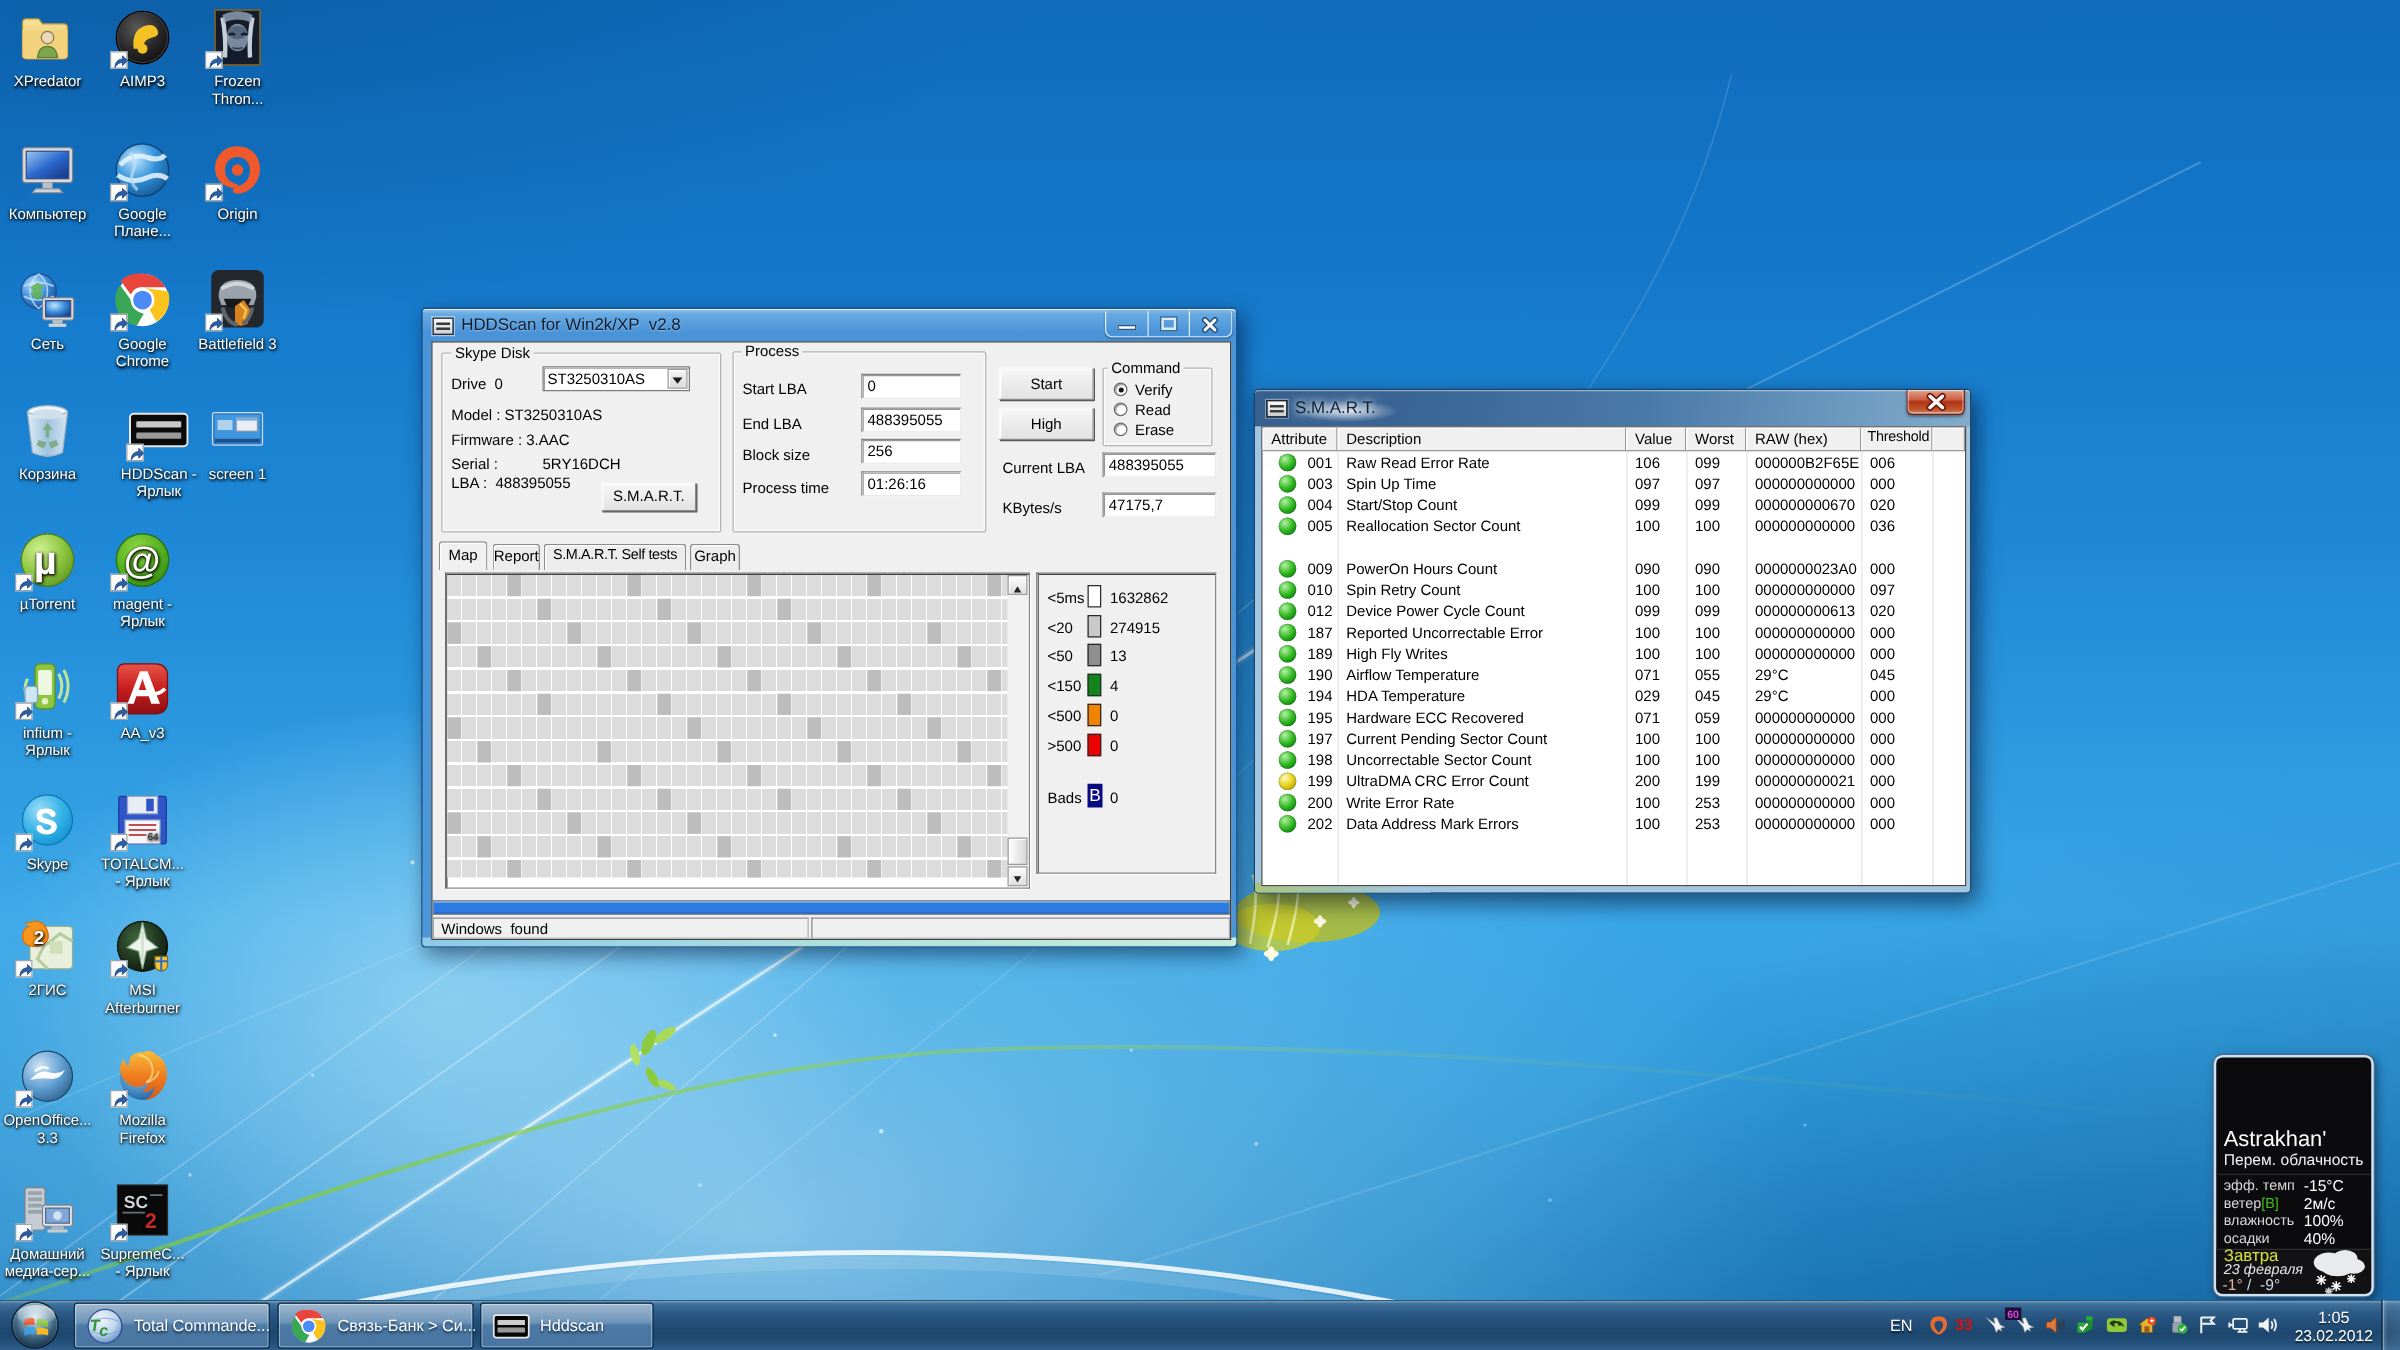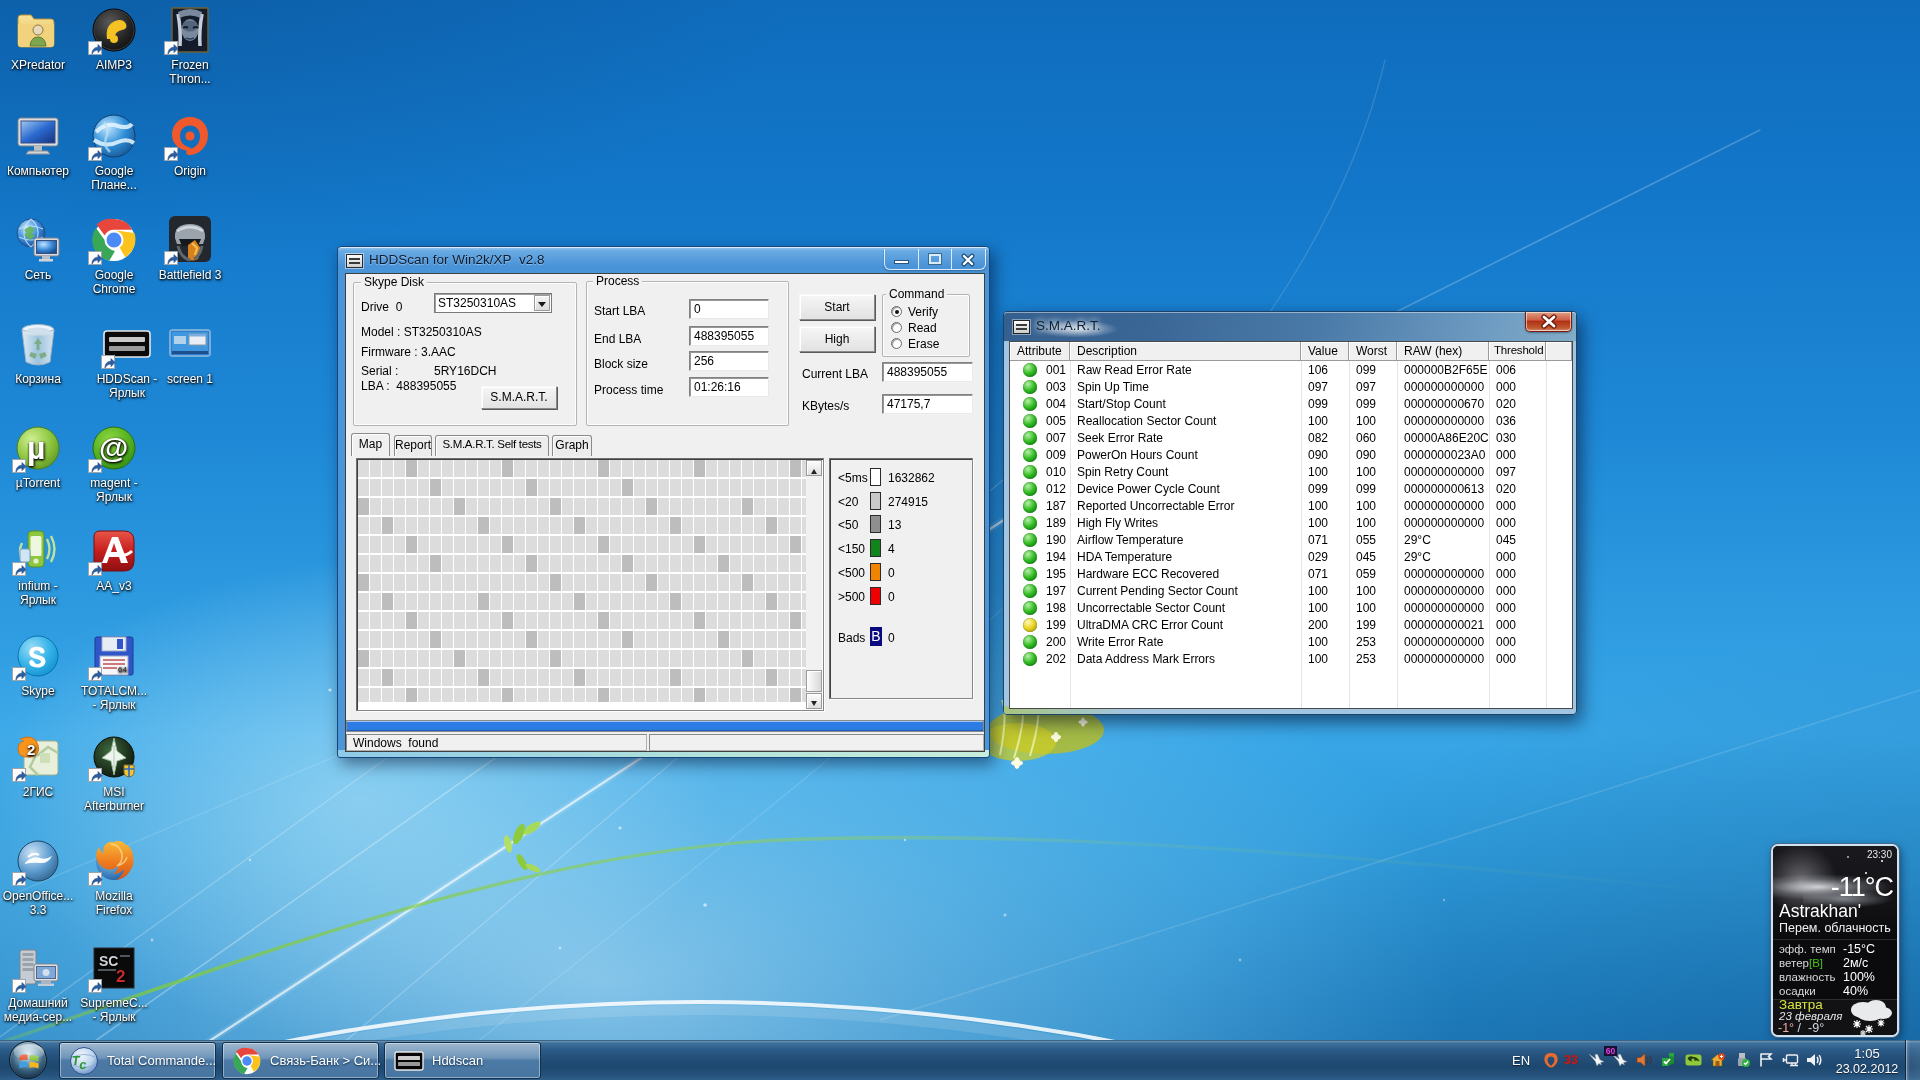--- a/index.html
+++ b/index.html
@@ -779,29 +779,20 @@
 </div>
 <div class="abs" style="left:0;top:70px;width:562px;height:17px">
 <div class="abs" style="left:13px;top:1.5px;width:14px;height:14px;border-radius:50%;background:radial-gradient(circle at 35% 30%,#b6f0a8,#33bb22 48%,#0c7c10 85%);box-shadow:inset 0 0 1px #05500a"></div>
 <span class="abs" style="left:36px;top:2px">005</span>
 <span class="abs" style="left:67px;top:2px">Reallocation Sector Count</span>
 <span class="abs" style="left:298px;top:2px">100</span>
 <span class="abs" style="left:346px;top:2px">100</span>
 <span class="abs" style="left:394px;top:2px">000000000000</span>
 <span class="abs" style="left:486px;top:2px">036</span>
 </div>
-<div class="abs" style="left:0;top:87px;width:562px;height:17px">
-<div class="abs" style="left:13px;top:1.5px;width:14px;height:14px;border-radius:50%;background:radial-gradient(circle at 35% 30%,#b6f0a8,#33bb22 48%,#0c7c10 85%);box-shadow:inset 0 0 1px #05500a"></div>
-<span class="abs" style="left:36px;top:2px">007</span>
-<span class="abs" style="left:67px;top:2px">Seek Error Rate</span>
-<span class="abs" style="left:298px;top:2px">082</span>
-<span class="abs" style="left:346px;top:2px">060</span>
-<span class="abs" style="left:394px;top:2px">00000A86E20C</span>
-<span class="abs" style="left:486px;top:2px">030</span>
-</div>
 <div class="abs" style="left:0;top:104px;width:562px;height:17px">
 <div class="abs" style="left:13px;top:1.5px;width:14px;height:14px;border-radius:50%;background:radial-gradient(circle at 35% 30%,#b6f0a8,#33bb22 48%,#0c7c10 85%);box-shadow:inset 0 0 1px #05500a"></div>
 <span class="abs" style="left:36px;top:2px">009</span>
 <span class="abs" style="left:67px;top:2px">PowerOn Hours Count</span>
 <span class="abs" style="left:298px;top:2px">090</span>
 <span class="abs" style="left:346px;top:2px">090</span>
 <span class="abs" style="left:394px;top:2px">0000000023A0</span>
 <span class="abs" style="left:486px;top:2px">000</span>
 </div>
 <div class="abs" style="left:0;top:121px;width:562px;height:17px">
@@ -910,29 +901,20 @@
 <span class="abs" style="left:298px;top:2px">100</span>
 <span class="abs" style="left:346px;top:2px">253</span>
 <span class="abs" style="left:394px;top:2px">000000000000</span>
 <span class="abs" style="left:486px;top:2px">000</span>
 </div>
 </div>
   </div>
 
 <div class="abs" style="left:1771px;top:844px;width:128px;height:193px;border-radius:7px;background:#cfe2f2;box-shadow:0 0 0 1px #49688a,2px 3px 8px rgba(0,10,30,.5);padding:2px">
  <div class="abs" style="left:2px;top:2px;width:124px;height:189px;border-radius:5px;background:#0b0b0d;overflow:hidden">
-  <div class="abs" style="left:0;top:0;width:124px;height:92px;background:radial-gradient(circle 36px at 28px 34px,#6a6a6e 0,#3a3a3e 55%,rgba(20,20,24,0) 100%),linear-gradient(180deg,#1a1a1e 0,#131316 60%,#0b0b0d 100%)">
-   <div class="abs" style="left:-10px;top:28px;width:150px;height:26px;background:radial-gradient(ellipse 75px 13px at 55px 13px,rgba(235,235,240,.85),rgba(160,165,175,.35) 60%,rgba(120,125,135,0) 100%)"></div>
-   <div class="abs" style="left:30px;top:44px;width:94px;height:18px;background:radial-gradient(ellipse 50px 9px at 40px 9px,rgba(200,205,215,.6),rgba(140,150,160,0) 100%)"></div>
-   <div class="abs" style="right:5px;top:3px;font-size:10px;color:#e8e8ea">23:30</div>
-   <div class="abs" style="right:4px;top:26px;font-size:27px;font-weight:400;color:#fff;letter-spacing:-1px">-11°C</div>
-   <i class="abs" style="left:92px;top:26px;width:2px;height:2px;background:#fff;border-radius:50%"></i>
-   <i class="abs" style="left:108px;top:14px;width:2px;height:2px;background:#fff;border-radius:50%"></i>
-   <i class="abs" style="left:74px;top:10px;width:2px;height:2px;background:#fff;border-radius:50%;opacity:.7"></i>
-  </div>
   <div class="abs" style="left:6px;top:55px;font-size:17.5px;color:#fff">Astrakhan'</div>
   <div class="abs" style="left:6px;top:75px;font-size:12.5px;color:#f2f2f4">Перем. облачность</div>
   <div class="abs" style="left:0;top:93px;width:124px;height:1px;background:#2a2a2e"></div>
   <div class="abs" style="left:6px;top:96px;font-size:11.5px;color:#d8d8da;line-height:14px">эфф. темп<br>ветер<span style="color:#44c018">[В]</span><br>влажность<br>осадки</div>
   <div class="abs" style="left:70px;top:96px;font-size:12.5px;color:#fff;line-height:14px">-15°C<br>2м/с<br>100%<br>40%</div>
   <div class="abs" style="left:0;top:153px;width:124px;height:1px;background:#2e2e32"></div>
   <div class="abs" style="left:0;top:154px;width:124px;height:35px;background:#121214"></div>
   <div class="abs" style="left:6px;top:151px;font-size:13.5px;color:#d6e23e">Завтра</div>
   <div class="abs" style="left:6px;top:164px;font-size:11.5px;font-style:italic;color:#e4e4e6">23 февраля</div>
   <div class="abs" style="left:5px;top:175px;font-size:12.5px;color:#e8b0a0">-1° <span style="color:#cfd8e2">/&nbsp; -9°</span></div>
@@ -999,21 +981,21 @@
 <div class="abs" style="left:9px;top:3px;width:30px;height:30px"><svg width="30" height="30" viewBox="0 0 48 48">
         <circle cx="24" cy="24" r="21" fill="#fff"></circle>
 <path d="M24 3 a21 21 0 0 1 18.3 10.7 l-18.3 0 a10.5 10.5 0 0 0 -9.4 5.8 l-8 -11 A21 21 0 0 1 24 3 Z" fill="#e8453c"></path>
 <path d="M44.5 17 a21 21 0 0 1 -9.3 24.3 l-8.8 -15.5 a10.5 10.5 0 0 0 0.1 -11.2 Z" fill="#fcc31e"></path>
 <path d="M6 12 l9.7 13.4 a10.5 10.5 0 0 0 9.3 9.6 l-5.6 9.6 A21 21 0 0 1 6 12 Z" fill="#3aa757"></path>
 <circle cx="24" cy="24" r="9.5" fill="#fff"></circle>
         <circle cx="24" cy="24" r="7.5" fill="#4c8bf5"></circle>
       </svg></div>
 <div class="abs" style="left:47px;top:10px;font-size:13px;color:#fff;text-shadow:0 1px 2px rgba(0,20,40,.8);white-space:nowrap">Связь-Банк &gt; Си...</div>
 </div>
-<div class="abs" style="left:384px;top:1042px;width:157px;height:37px;border-radius:3px;border:1px solid #10304c;
+<div class="abs" style="left:384px;top:1042px;width:139px;height:37px;border-radius:3px;border:1px solid #10304c;
 background:linear-gradient(180deg,rgba(255,255,255,.5) 0,rgba(205,225,240,.34) 42%,rgba(110,150,185,.28) 50%,rgba(90,130,165,.32) 100%),#3f6f9e;
 box-shadow:inset 0 0 0 1px rgba(255,255,255,.4)">
 <div class="abs" style="left:9px;top:3px;width:30px;height:30px"><svg width="30" height="30" viewBox="0 0 30 30">
         <rect x="1" y="6" width="28" height="18" rx="2" fill="#060606" stroke="#e8e8e8" stroke-width="1.4"></rect>
 <rect x="4" y="10" width="22" height="4" rx="0.5" fill="#cccccc"></rect>
         <rect x="4" y="16" width="22" height="4" rx="0.5" fill="#999999"></rect>
       </svg></div>
 <div class="abs" style="left:47px;top:10px;font-size:13px;color:#fff;text-shadow:0 1px 2px rgba(0,20,40,.8);white-space:nowrap">Hddscan</div>
 </div>
 <div class="abs" style="left:1500px;top:1040px;width:420px;height:40px;font-size:13px;color:#fff">

